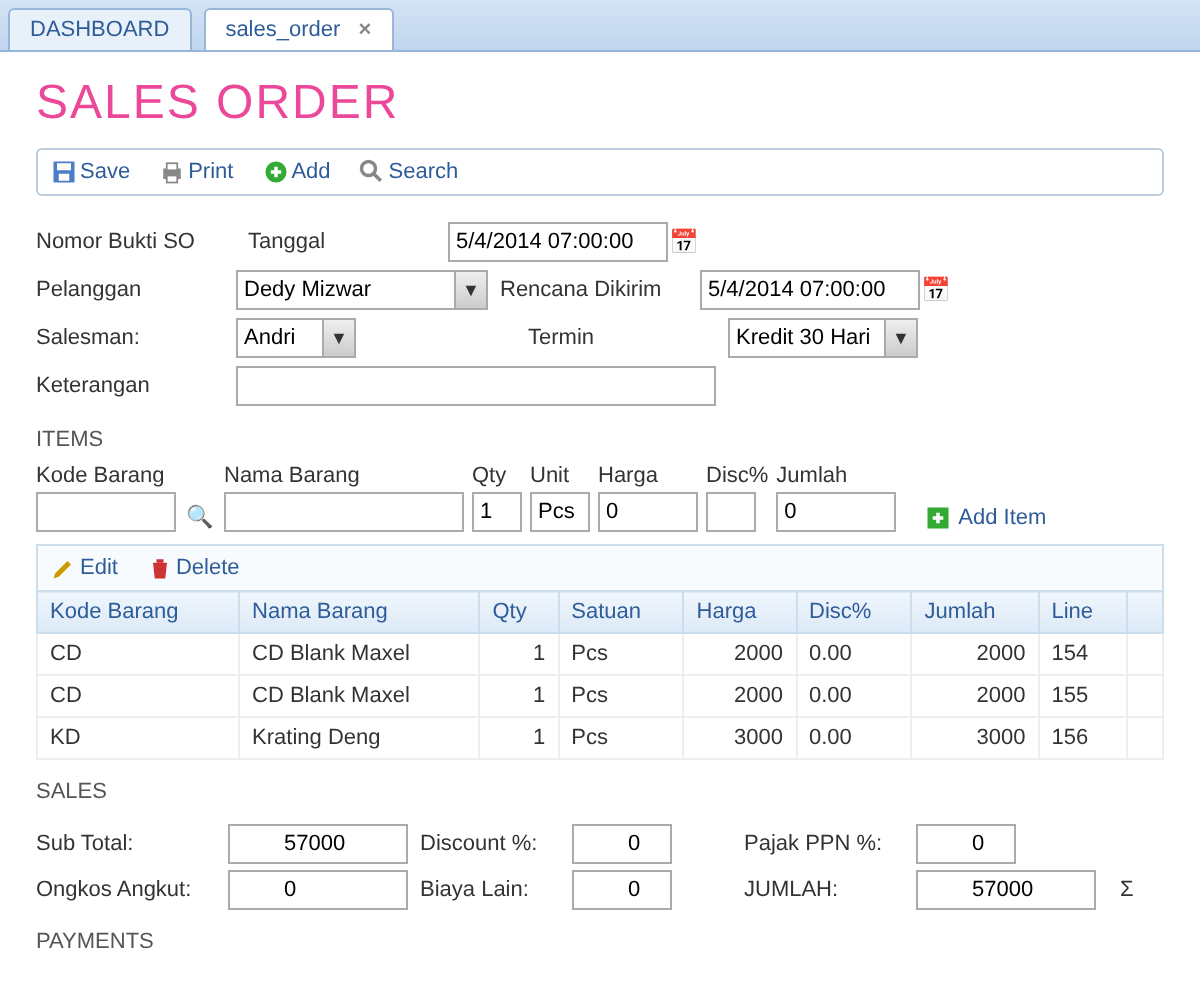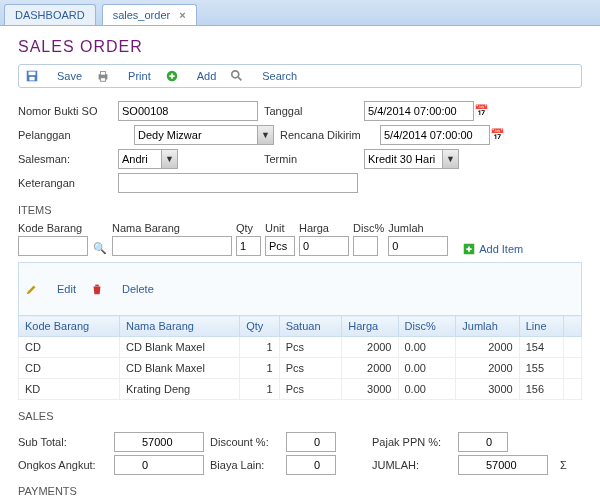--- a/index.html
+++ b/index.html
@@ -2,34 +2,34 @@
 <html><head>
 <meta charset="utf-8">
 <style>
 * { box-sizing: border-box; margin: 0; padding: 0; }
 body { font-family: Arial, sans-serif; font-size: 11px; background: #fff; color: #333; }
 .tabs { background: linear-gradient(#d4e3f5, #c0d6ef); border-bottom: 1px solid #99b7db; padding: 4px 4px 0 4px; display: flex; gap: 6px; }
 .tab { padding: 4px 10px; border: 1px solid #99b7db; border-bottom: none; border-radius: 3px 3px 0 0; background: #e8f0fa; color: #2e5c99; cursor: pointer; position: relative; }
 .tab.active { background: #fff; }
 .tab .close { margin-left: 6px; color: #888; font-weight: bold; }
 .content { padding: 12px 18px; }
-h1 { font-size: 16px; font-weight: normal; color: #701a75; margin-bottom: 8px; letter-spacing: 1px; }
+h1 { font-size: 24px; font-weight: normal; color: #ec4899; margin-bottom: 8px; letter-spacing: 1px; }
 .toolbar { border: 1px solid #bcd; border-radius: 3px; padding: 4px 6px; margin-bottom: 12px; display: flex; gap: 14px; }
-.tbtn { display: flex; align-items: center; gap: 18px; color: #2e5c99; cursor: pointer; text-align: center; }
+.tbtn { display: flex; align-items: center; gap: 1px; color: #2e5c99; cursor: pointer; text-align: center; }
 .tbtn svg { width: 14px; height: 14px; }
 .form-row { display: flex; align-items: center; margin-bottom: 2px; min-height: 22px; }
 .lbl { width: 100px; }
 .lbl2 { width: 100px; }
 input[type=text], select { border: 1px solid #aaa; padding: 2px 3px; font-size: 11px; height: 20px; }
 .cal-icon { width: 16px; height: 16px; display: inline-flex; align-items: center; justify-content: center; color: #c44; font-size: 12px; }
 .section-title { margin: 10px 0 6px 0; color: #555; }
 .item-input-row { display: flex; gap: 4px; align-items: flex-end; margin-bottom: 6px; }
 .item-input-row .col { display: flex; flex-direction: column; }
 .item-input-row label { margin-bottom: 2px; }
-.grid-toolbar { border: 1px solid #cde; border-bottom: none; padding: 19px 6px; display: flex; gap: 14px; background: #f8fbfe; }
+.grid-toolbar { border: 1px solid #cde; border-bottom: none; padding: 4px 6px; display: flex; gap: 14px; background: #f8fbfe; }
 table.grid { width: 100%; border-collapse: collapse; border: 1px solid #cde; }
 table.grid th { background: linear-gradient(#f0f6fc, #dce9f7); border: 1px solid #cde; padding: 4px 6px; text-align: left; font-weight: normal; color: #2e5c99; }
 table.grid td { border: 1px solid #eee; padding: 4px 6px; }
 table.grid td.num { text-align: right; }
 .totals { margin-top: 10px; }
 .totals .row { display: flex; align-items: center; gap: 6px; margin-bottom: 3px; }
 .totals input { width: 90px; padding-left: 27px; }
 .add-link { color: #2e5c99; cursor: pointer; display: inline-flex; align-items: center; gap: 3px; margin-left: 10px; }
 .search-icon-sm { width: 16px; height: 16px; display: inline-flex; align-items: center; justify-content: center; }
 .dropdown-wrap { position: relative; display: inline-block; }
@@ -77,28 +77,27 @@
       <svg viewBox="0 0 16 16">
           <circle cx="6" cy="6" r="4" fill="none" stroke="#888" stroke-width="2"></circle>
           <path d="M9 9l4 4" stroke="#888" stroke-width="2"></path>
         </svg>
       <span>Search</span>
     </div>
   </div>
 
   <div class="form-row">
     <span class="lbl">Nomor Bukti SO</span>
-    <input type="text" style="width: 140px;" value="SO00108">
     <span class="lbl2" style="margin-left:6px">Tanggal</span>
     <input type="text" style="width: 110px;" value="5/4/2014 07:00:00">
     <span class="cal-icon">📅</span>
   </div>
   <div class="form-row">
     <span class="lbl">Pelanggan</span>
-    <span class="dropdown-wrap"><input type="text" style="width: 140px; padding-right: 6px; margin-left: 16px;" value="Dedy Mizwar"><span class="dd-btn">▼</span></span>
+    <span class="dropdown-wrap"><input type="text" style="width: 126px; padding-right: 6px;" value="Dedy Mizwar"><span class="dd-btn">▼</span></span>
     <span class="lbl2" style="margin-left:6px">Rencana Dikirim</span>
     <input type="text" style="width: 110px;" value="5/4/2014 07:00:00">
     <span class="cal-icon">📅</span>
   </div>
   <div class="form-row">
     <span class="lbl">Salesman:</span>
     <span class="dropdown-wrap"><input type="text" style="width: 60px; padding-right: 22px;" value="Andri"><span class="dd-btn">▼</span></span>
     <span class="lbl2" style="margin-left:86px">Termin</span>
     <span class="dropdown-wrap"><input type="text" style="width: 95px; padding-right: 18px;" value="Kredit 30 Hari"><span class="dd-btn">▼</span></span>
   </div>

